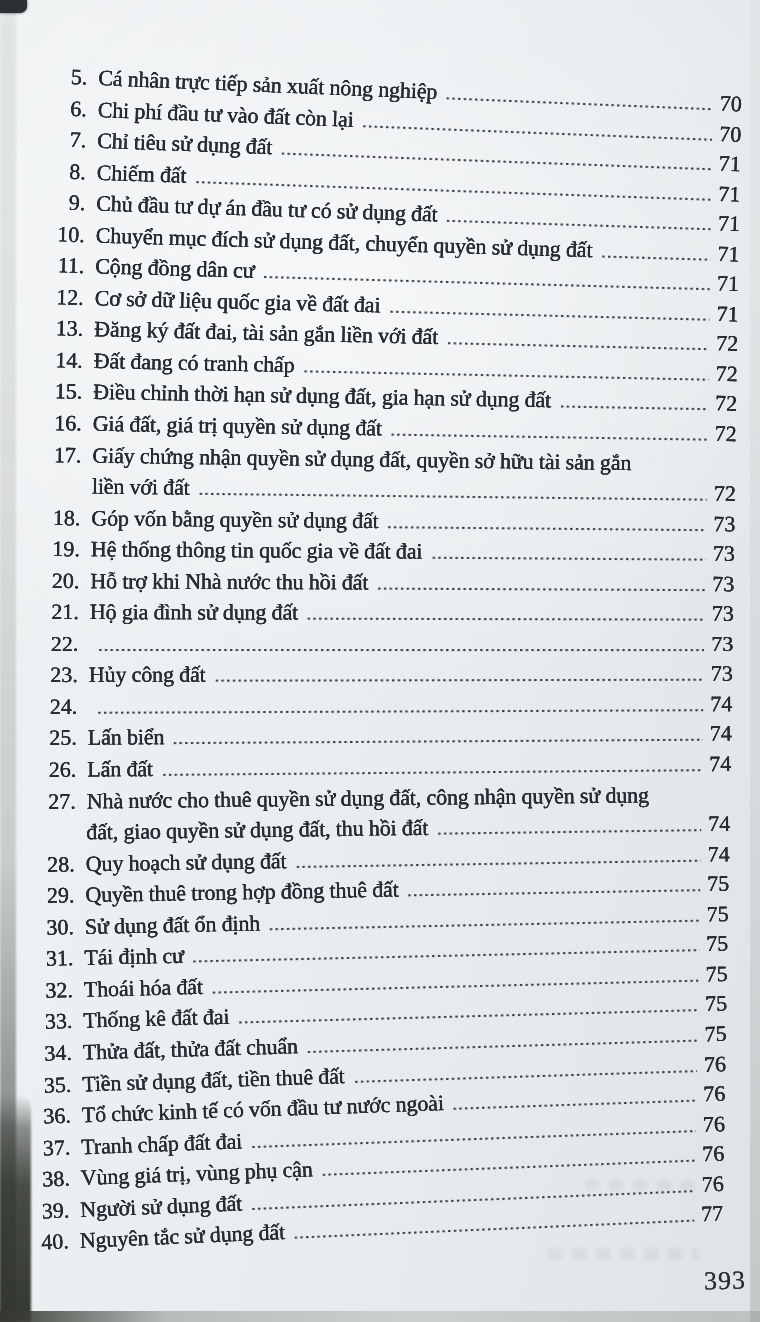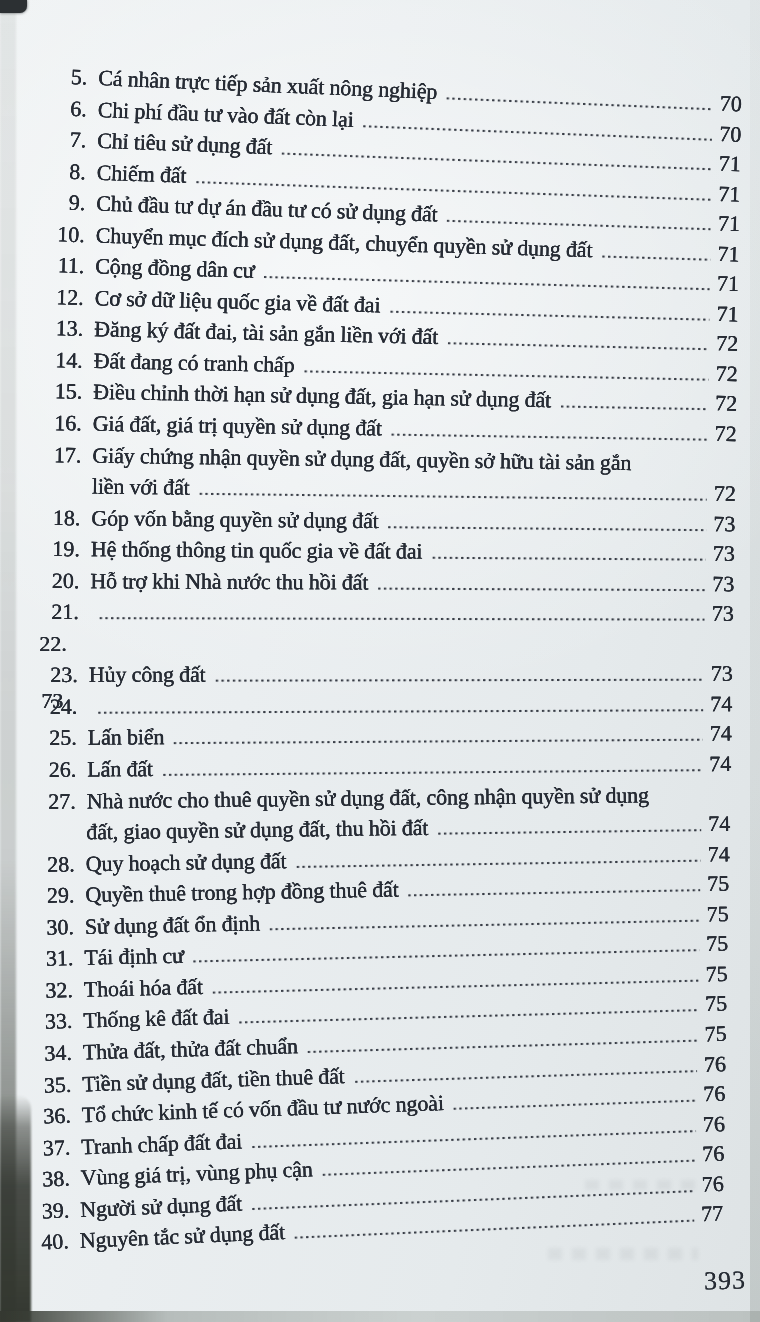--- a/index.html
+++ b/index.html
@@ -198,24 +198,25 @@
     <span class="pg">73</span>
   </div>
       <div class="row" style="transform: translateX(2.2px) rotate(0.27deg);">
     <span class="num">20.</span>
     <span class="txt">Hỗ trợ khi Nhà nước thu hồi đất</span>
     <span class="leader"></span>
     <span class="pg">73</span>
   </div>
       <div class="row" style="transform: translateX(1.7px) rotate(0.14deg);">
     <span class="num">21.</span>
-    <span class="leader"></span>
-    <span class="pg">73</span>
-  </div>
-      <div class="row" style="transform: translateX(1.2px) rotate(0.01deg); flex-direction: column;">
+    <span class="txt">Hộ gia đình sử dụng đất</span>
+    <span class="leader"></span>
+    <span class="pg">73</span>
+  </div>
+      <div class="row" style="transform: translateX(1.2px) rotate(0.01deg);">
     <span class="num">22.</span>
     <span class="leader"></span>
     <span class="pg">73</span>
   </div>
       <div class="row" style="transform: translateX(0.8px) rotate(-0.11deg);">
     <span class="num">23.</span>
     <span class="txt">Hủy công đất</span>
     <span class="leader"></span>
     <span class="pg">73</span>
   </div>

